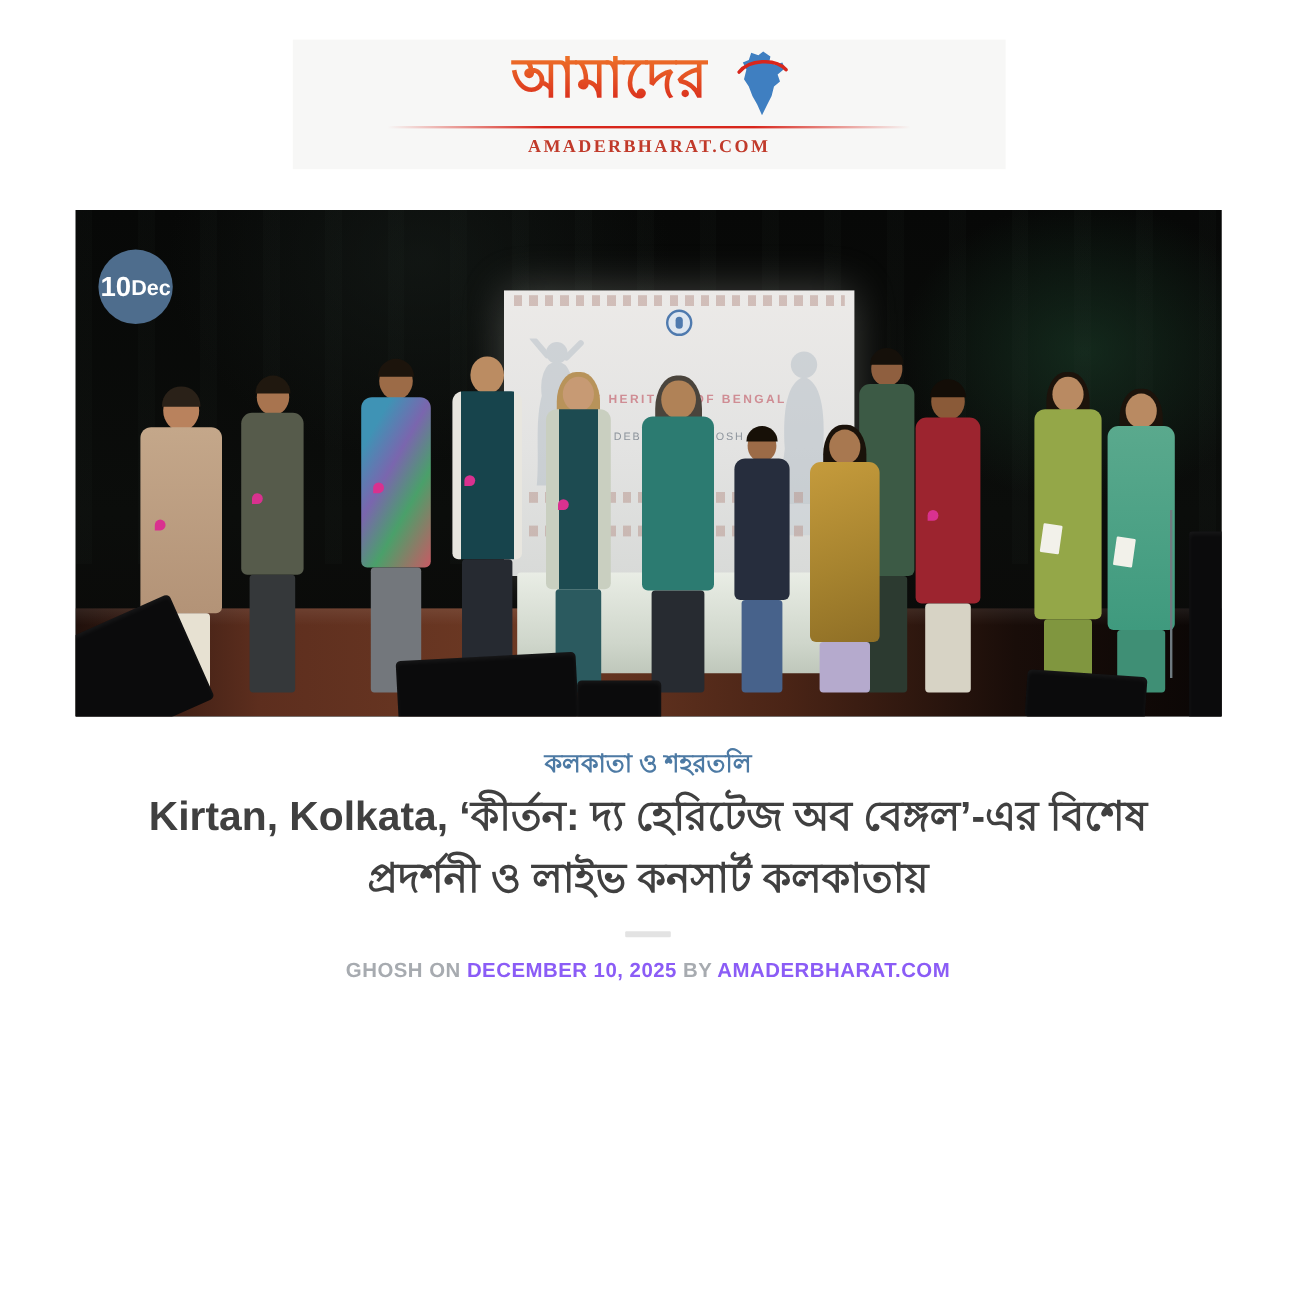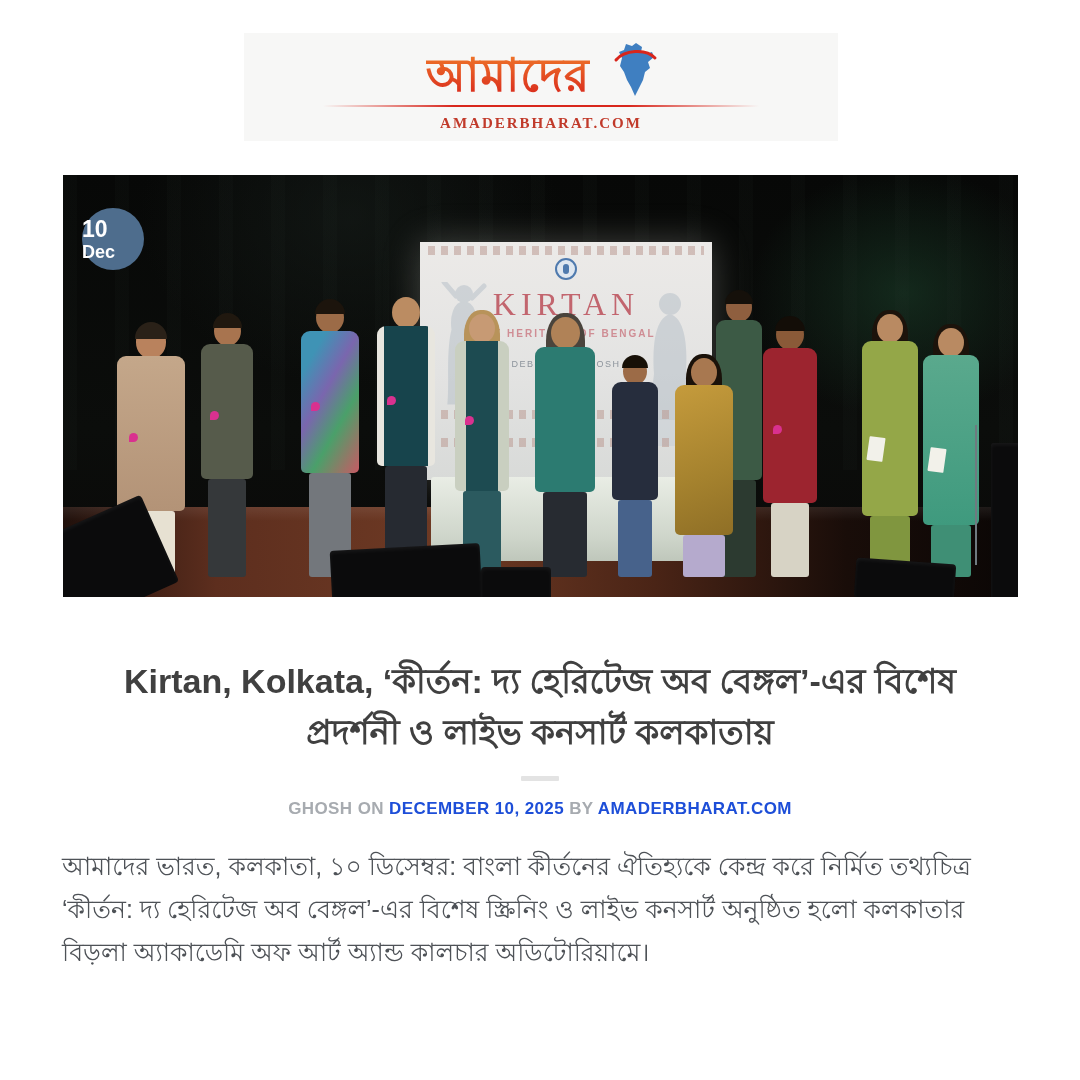--- a/index.html
+++ b/index.html
@@ -4,21 +4,21 @@
 <style>
   * { margin:0; padding:0; box-sizing:border-box; }
   html,body { width:1080px; height:1080px; background:#ffffff;
     font-family:"Liberation Sans", sans-serif; overflow:hidden; }
   .page { position:relative; width:1080px; height:1080px; }
 
   
   .logo-block { position:absolute; left:244px; top:33px; width:594px; height:108px;
     background:#f7f7f6; display:flex; flex-direction:column; align-items:center;
     justify-content:center; cursor:pointer; }
-  .logo-line { display:flex; align-items:flex-end; gap:24px; font-weight:bold;
+  .logo-line { display:flex; align-items:flex-start; gap:24px; font-weight:bold;
     font-size:46px; line-height:1; letter-spacing:1px; }
   .logo-w1 { background:linear-gradient(180deg,#f07a2a,#d8261c); -webkit-background-clip:text;
     background-clip:text; color:transparent; }
   .logo-w2 { background:linear-gradient(180deg,#35b24a,#117a2e); -webkit-background-clip:text;
     background-clip:text; color:transparent; }
   .logo-w3 { background:linear-gradient(180deg,#e8432a,#c01510); -webkit-background-clip:text;
     background-clip:text; color:transparent; }
   .logo-map { position:relative; width:46px; height:56px; margin:0 -2px; }
   .logo-rule { width:436px; height:2px; margin-top:7px;
     background:linear-gradient(90deg,rgba(216,38,28,0),#d8261c 30%,#d8261c 70%,rgba(216,38,28,0)); }
@@ -61,38 +61,38 @@
   .sil { position:absolute; opacity:.5; }
   .platform { position:absolute; left:368px; top:302px; width:284px; height:84px;
     background:linear-gradient(180deg,#e9ede5,#cfd6cb 70%,#bfc7bb);
     border-radius:3px; }
 
   .monitor { position:absolute; background:#0b0b0c; border-radius:4px;
     box-shadow:inset 0 2px 4px rgba(255,255,255,.06); }
   .mic-stand { position:absolute; width:2px; background:#6f7a80; }
 
   .date-badge { position:absolute; left:19px; top:33px; width:62px; height:62px;
-    border-radius:50%; display:flex; flex-direction:column; 
+    border-radius:50%; display:flex; flex-direction:row; align-items:center;
     justify-content:center; color:#fff; font-weight:bold; line-height:1.0; }
   .date-badge .d { font-size:23px; }
   .date-badge .m { font-size:18px; margin-top:2px; }
 
   .person { position:absolute; }
   .person div { position:absolute; }
 
   
   .category { position:absolute; left:0; top:620px; width:1080px; text-align:center;
     font-size:21px; font-weight:bold; color:#4d7aa4; cursor:pointer; }
   .headline { position:absolute; left:80px; top:656px; width:920px; text-align:center;
     font-size:34px; font-weight:bold; color:#404040; line-height:1.5; }
   .divider { position:absolute; left:521px; top:776px; width:38px; height:5px;
     background:#e3e3e3; border-radius:1px; }
   .meta { position:absolute; left:0; top:799px; width:1080px; text-align:center;
     font-size:17px; letter-spacing:.4px; color:#a7abb0; font-weight:bold; }
-  .meta .link-part { color:#1d4ed8; cursor:pointer; }
+  .meta .link-part { color:#8b5cf6; cursor:pointer; }
   .body-text { position:absolute; left:62px; top:845px; width:958px;
     font-size:25px; line-height:1.72; color:#4e5257; text-align:left; }
 </style>
 </head>
 <body>
 
 <div class="page">
 
   <div class="logo-block">
     <div class="logo-line">
@@ -110,21 +110,20 @@
 
   <div class="photo">
     <div class="backdrop"></div>
     <div class="curtain-folds"></div>
     <div class="floor"></div>
     <div class="floor-sheen"></div>
 
     <div class="screen">
       <div class="orn" style="top:4px"></div>
       <div class="screen-logo"></div>
-      <div class="kirtan-title" style="color: rgb(194, 101, 110);">KIRTAN</div>
       <div class="kirtan-sub">THE HERITAGE OF BENGAL</div>
       <div class="kirtan-credit-label">A FILM BY</div>
       <div class="kirtan-credit">DEBOJYOTI GHOSH</div>
       <svg class="sil" style="left:14px;top:40px" width="60" height="150" viewBox="0 0 60 150">
         <path d="M22 14 L10 0 M38 16 L50 4 M30 22 C22 22 18 34 20 48 C14 70 18 96 16 120 L26 120 L30 96 L34 120 L44 120 C42 96 46 70 40 48 C42 34 38 22 30 22 Z" fill="#b4bec7" stroke="#b4bec7" stroke-width="5" stroke-linecap="round"></path>
         <circle cx="30" cy="12" r="9" fill="#b4bec7"></circle>
       </svg>
       <svg class="sil" style="right:10px;top:48px" width="64" height="160" viewBox="0 0 64 160">
         <circle cx="32" cy="14" r="11" fill="#b4bec7"></circle>
         <path d="M32 24 C18 28 14 52 16 84 L10 130 L54 130 L48 84 C50 52 46 28 32 24 Z" fill="#b4bec7"></path>
@@ -224,30 +223,30 @@
     <div class="monitor" style="left:792px;top:386px;width:100px;height:40px;transform:rotate(4deg)"></div>
     <div class="monitor" style="left:928px;top:268px;width:30px;height:158px;border-radius:2px"></div>
     <div class="mic-stand" style="left:912px;top:250px;height:140px"></div>
 
     <div class="date-badge" style="background: rgb(78, 109, 141);">
       <span class="d">10</span>
       <span class="m">Dec</span>
     </div>
   </div>
 
+  <div class="category">কলকাতা ও শহরতলি</div>
 
   <h1 class="headline">Kirtan, Kolkata, ‘কীর্তন: দ্য হেরিটেজ অব বেঙ্গল’-এর বিশেষ প্রদর্শনী ও লাইভ কনসার্ট কলকাতায়</h1>
 
   <div class="divider"></div>
 
   <div class="meta">
     <span>GHOSH ON</span>
     <span> </span>
     <span class="link-part">DECEMBER 10, 2025</span>
     <span> </span>
     <span>BY</span>
     <span> </span>
     <span class="link-part">AMADERBHARAT.COM</span>
   </div>
 
-  <p class="body-text">আমাদের ভারত, কলকাতা, ১০ ডিসেম্বর: বাংলা কীর্তনের ঐতিহ্যকে কেন্দ্র করে নির্মিত তথ্যচিত্র ‘কীর্তন: দ্য হেরিটেজ অব বেঙ্গল’-এর বিশেষ স্ক্রিনিং ও লাইভ কনসার্ট অনুষ্ঠিত হলো কলকাতার বিড়লা অ্যাকাডেমি অফ আর্ট অ্যান্ড কালচার অডিটোরিয়ামে।</p>
 
 </div>
 
 </body></html>

